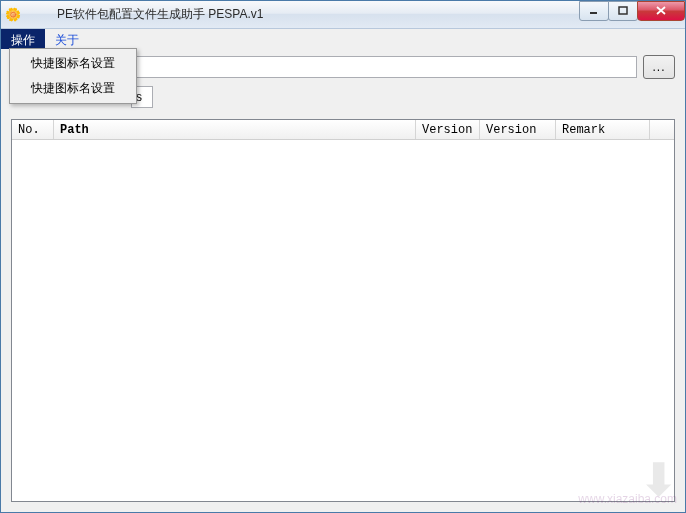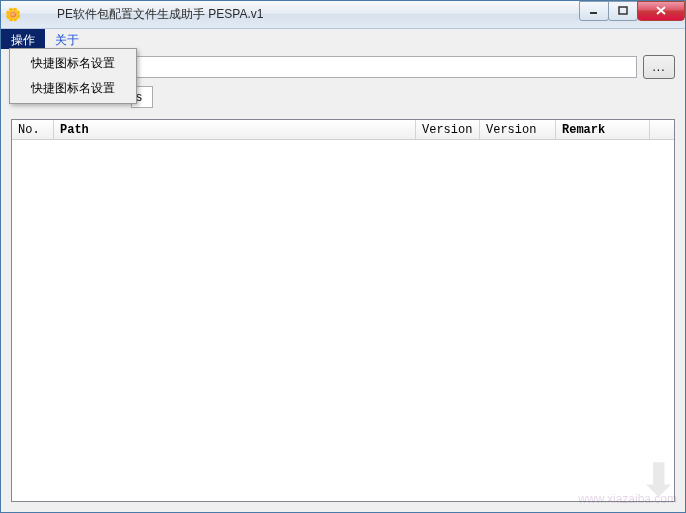--- a/index.html
+++ b/index.html
@@ -165,21 +165,21 @@
       padding: 3px 6px;
       color: #000;
       overflow: hidden;
       white-space: nowrap;
       font-family: "Courier New", "SimSun", monospace;
     }
     .th.no { width: 42px; }
     .th.path { flex: 1; font-weight: bold; }
     .th.version { width: 64px; }
     .th.action { width: 76px; }
-    .th.remark { width: 94px; font-weight: bold; }
+    .th.remark { width: 94px; }
     .th.tail { width: 24px; border-right: none; }
     .table-body {
       flex: 1;
       background: #fff;
     }
     .watermark {
       position: absolute;
       right: 8px;
       bottom: 6px;
       pointer-events: none;

